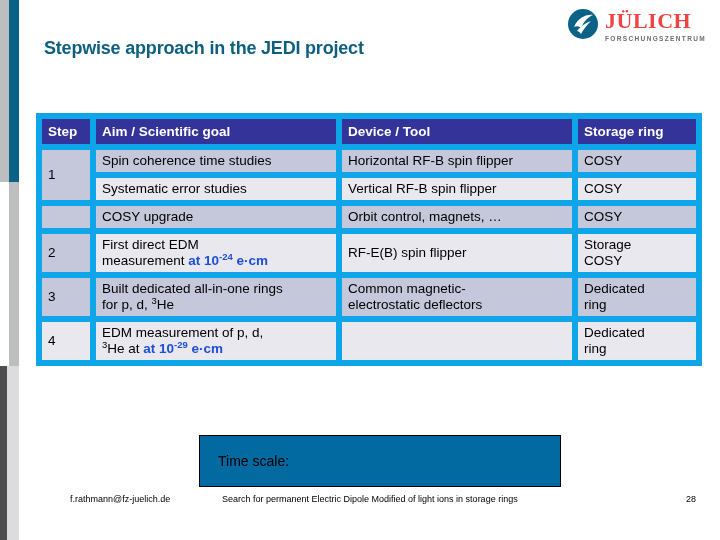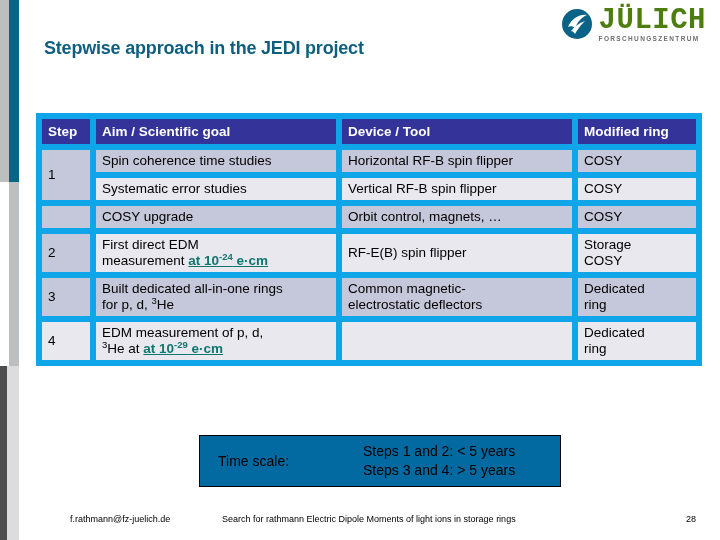--- a/index.html
+++ b/index.html
@@ -58,24 +58,24 @@
   #logo .mark {
     width: 32px;
     height: 32px;
     flex: 0 0 auto;
     margin-right: 6px;
   }
   #logo .words {
     display: block;
   }
   #logo .jname {
-    font-family: Liberation Mono, monospace;
-    font-size: 29px;
-    font-weight: bold;
-    color: #4d7c0f;
+    font-family: Liberation Serif, serif;
+    font-size: 22px;
+    font-weight: bold;
+    color: #ef4444;
     letter-spacing: 0.5px;
     line-height: 26px;
     display: block;
   }
   #logo .jsub {
     font-family: "Liberation Sans", sans-serif;
     font-size: 6.5px;
     font-weight: bold;
     color: #6d6e71;
     letter-spacing: 1.35px;
@@ -130,23 +130,22 @@
   td.shade-a { background: #c5c7da; }
   td.shade-b { background: #e8e8ee; border-radius: 10px; }
 
   td.step-cell {
     text-align: left;
     font-size: 13.5px;
     padding-left: 9px;
   }
 
   .green {
-    color: #0f766e;
-    font-weight: bold;
-    text-decoration: underline;
+    color: #1d4ed8;
+    font-weight: bold;
   }
   sup {
     font-size: 9.5px;
     vertical-align: super;
     line-height: 0;
   }
   .he3sup {
     font-size: 9.5px;
     vertical-align: super;
     line-height: 0;
@@ -175,21 +174,21 @@
   #time-scale-lines {
     font-size: 14px;
     color: #000000;
     line-height: 19px;
   }
 
   
   #footer {
     position: absolute;
     left: 0;
-    top: 514px;
+    top: 494px;
     width: 720px;
     height: 18px;
     font-size: 9px;
     color: #000000;
   }
   #footer-email {
     position: absolute;
     left: 70px;
     top: 0;
     white-space: nowrap;
@@ -236,21 +235,21 @@
     <col class="col-step">
     <col class="col-aim">
     <col class="col-dev">
     <col class="col-ring">
   </colgroup>
   <thead>
     <tr>
       <th>Step</th>
       <th>Aim / Scientific goal</th>
       <th>Device / Tool</th>
-      <th>Modified ring</th>
+      <th>Storage ring</th>
     </tr>
   </thead>
   <tbody>
 
     <tr>
       <td class="shade-a step-cell" rowspan="2">1</td>
       <td class="shade-a">Spin coherence time studies</td>
       <td class="shade-a">Horizontal RF-B spin flipper</td>
       <td class="shade-a">COSY</td>
     </tr>
@@ -305,23 +304,19 @@
       <td class="shade-b">
         <span>Dedicated</span><br>
         <span>ring</span>
       </td>
     </tr>
   </tbody>
 </table>
 
 <div id="time-scale-box">
   <div id="time-scale-label">Time scale:</div>
-  <div id="time-scale-lines">
-    <div>Steps 1 and 2: &lt; 5 years</div>
-    <div>Steps 3 and 4: &gt; 5 years</div>
-  </div>
 </div>
 
 <div id="footer">
   <span id="footer-email">f.rathmann@fz-juelich.de</span>
-  <span id="footer-center">Search for rathmann Electric Dipole Moments of light ions in storage rings</span>
+  <span id="footer-center">Search for permanent Electric Dipole Modified of light ions in storage rings</span>
   <span id="footer-page">28</span>
 </div>
 
 </body></html>

